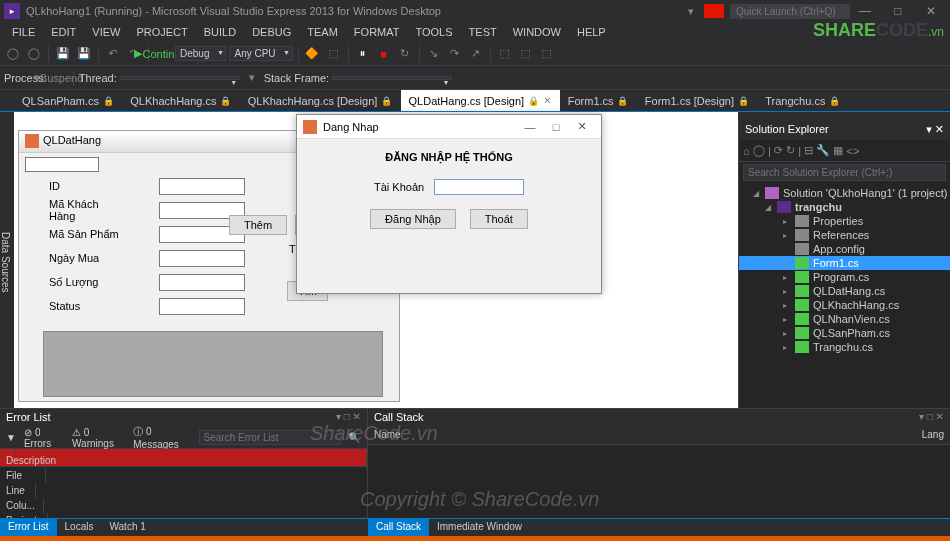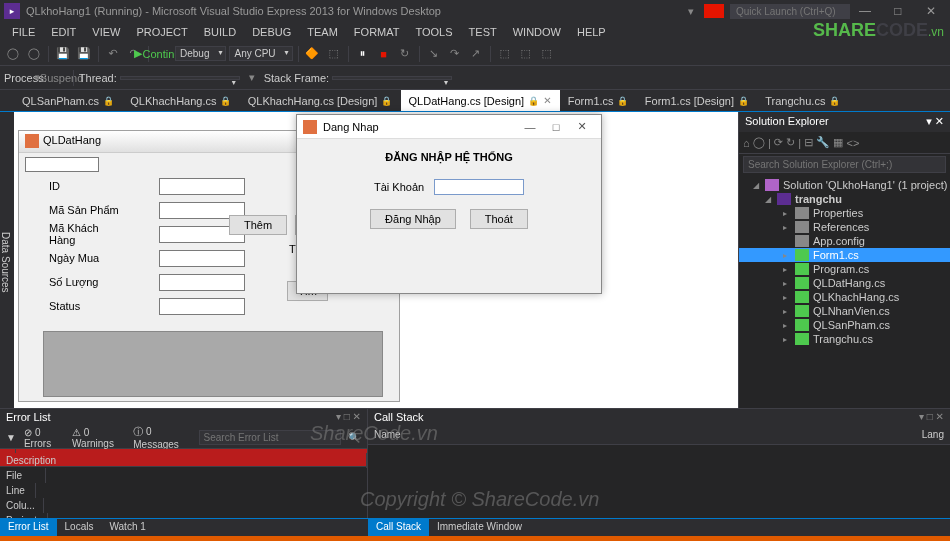--- a/index.html
+++ b/index.html
@@ -33,21 +33,21 @@
 .tabstrip { height: 22px; background:#2d2d30; display:flex; border-bottom:1px solid #007acc; padding-left:14px;}
 .tab { padding:3px 8px; font-size:11px; color:#ccc; display:flex;align-items:center;gap:4px; background:#2d2d30;}
 .tab.active { background:#fff; color:#000; }
 .tab .pin { color:#0097fb; font-size:9px;}
 .tab .x { color:#888; font-size:10px; }
 
 
 .main { display:flex; height: 296px; }
 .sidebar-left { width:14px; background:#2d2d30; writing-mode:vertical-lr; color:#ccc; font-size:10px; padding-top:4px;text-align:center;}
 .design-surface { flex:1; background:#fff; position:relative; }
-.solution { width:212px; background:#252526; border-left:1px solid #3f3f46; display:flex;flex-direction:column;}
+.solution { width:212px; background:#252526; border-left:1px solid #3f3f46; display:flex;flex-direction:column;margin-top:8px;}
 
 
 .qldathang { position:absolute; left:4px; top:18px; width:382px; height:272px; background:#f0f0f0; border:1px solid #a0a0a0; font-size:11px; color:#000; }
 .qldathang .hdr { height:22px; background:linear-gradient(#fff,#e0e0e0); border-bottom:1px solid #ccc; padding:3px 6px; font-size:11px;}
 .qldathang .hdr::before{content:"";display:inline-block;width:14px;height:14px;background:#e07040;margin-right:4px;vertical-align:middle;}
 .field-row { display:flex; align-items:center; margin:6px 0 0 30px; height:18px;gap:32px;}
 .field-row label { width:78px; text-align:left; font-size:11px;}
 .field-row input { width:86px; height:17px; border:1px solid #7a7a7a; background:#fff;}
 .btn-row { position:absolute; left:210px; top:84px; display:flex; gap:8px;}
 .btn-row button,.dlg-btns button { padding:3px 14px; font-size:11px; background:#e1e1e1; border:1px solid #adadad;}
@@ -219,25 +219,25 @@
 
     <div class="qldathang">
       <div class="hdr">QLDatHang</div>
       <input class="topinput" style="">
       <div style="height:18px"></div>
       <div class="field-row">
           <label>ID</label>
           <input style="">
         </div>
       <div class="field-row">
+          <label>Mã Khách Hàng</label>
+          <input style="">
+        </div>
+      <div class="field-row">
           <label>Mã Sản Phẩm</label>
-          <input style="">
-        </div>
-      <div class="field-row">
-          <label>Mã Khách Hàng</label>
           <input style="">
         </div>
       <div class="field-row">
           <label>Ngày Mua</label>
           <input style="">
         </div>
       <div class="field-row">
           <label>Số Lượng</label>
           <input style="">
         </div>

